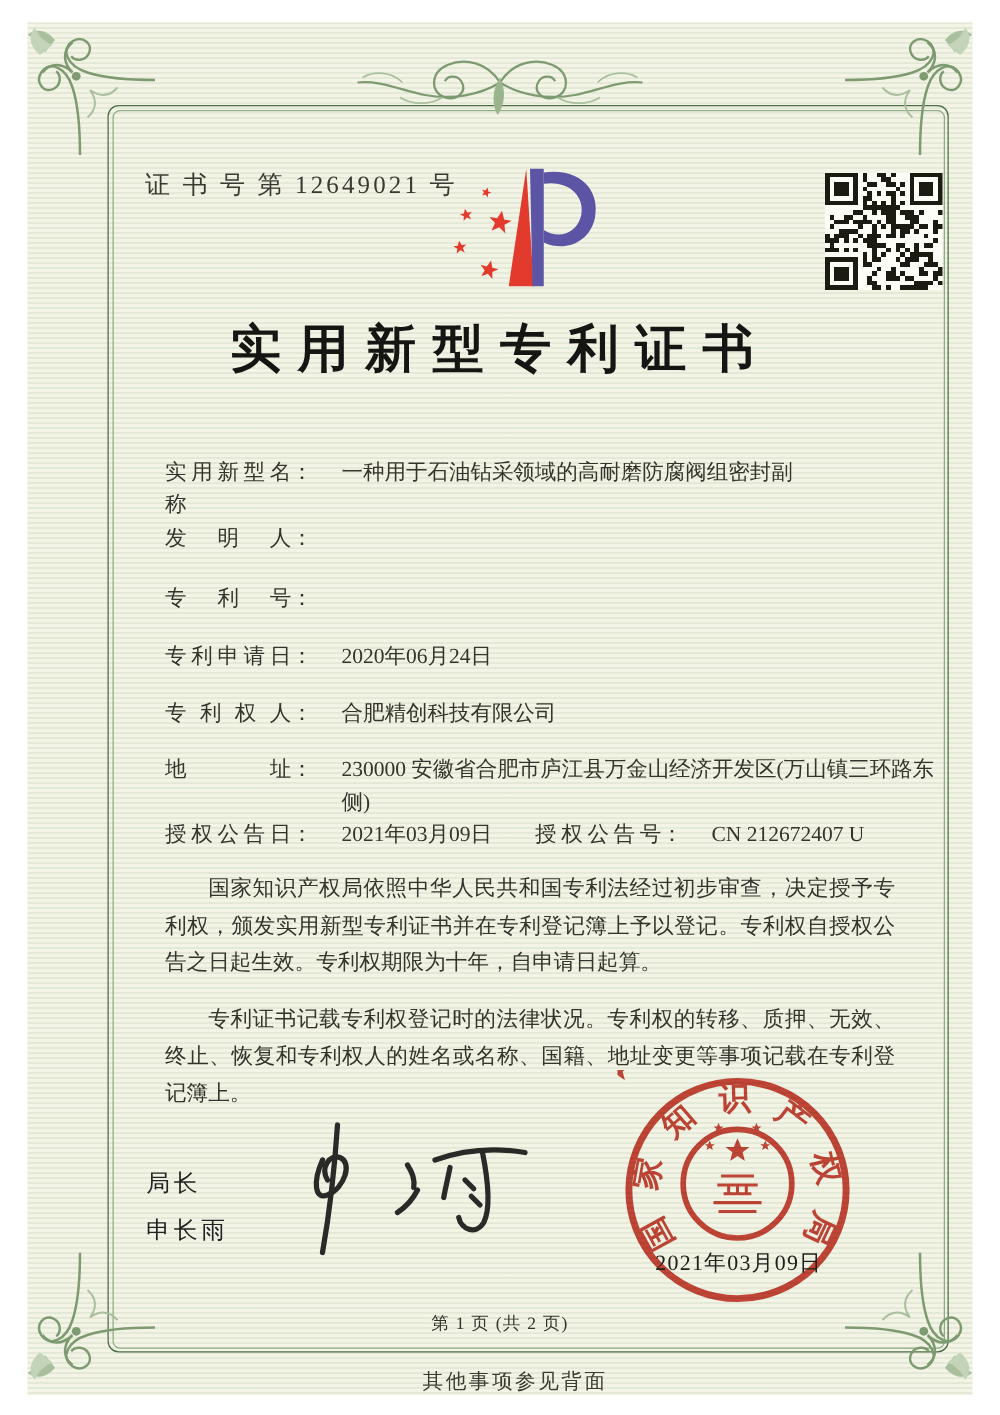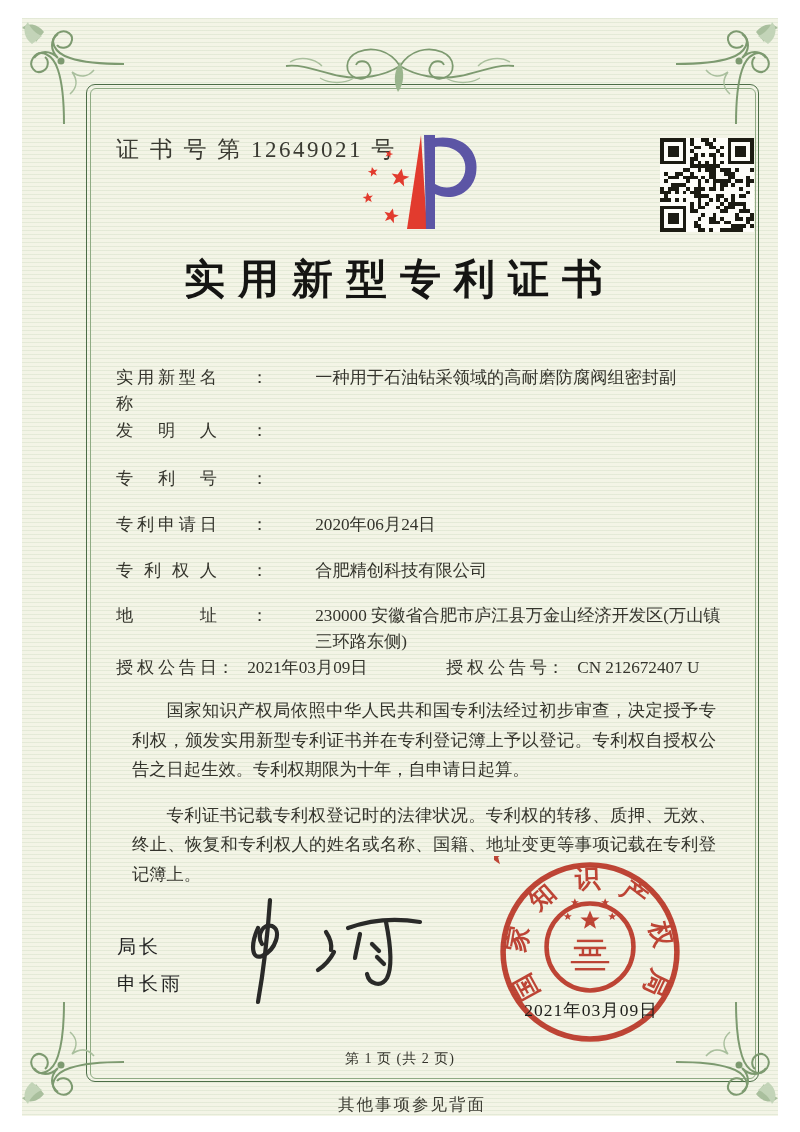--- a/index.html
+++ b/index.html
@@ -7,31 +7,31 @@
         font-family:"Liberation Serif","DejaVu Serif",serif;}
   .paper{position:absolute;left:22px;top:18px;right:22px;bottom:16px;
          background-color:#f3f4e6;
          background-image:repeating-linear-gradient(180deg,
             rgba(148,178,136,.16) 0px, rgba(148,178,136,.16) 1px,
             rgba(255,255,255,0) 1px, rgba(255,255,255,0) 4px);}
   .frame{position:absolute;left:64px;top:66px;width:671px;height:996px;
          border:1.6px solid #4c6d47;border-radius:9px;}
   .frame-inner{position:absolute;inset:2.5px;border:1px solid #8fab84;border-radius:6px;}
   .ornament{position:absolute;pointer-events:none;}
-  .cert-number{position:absolute;left:94px;top:116px;font-size:23px;color:#3a3a32;
+  .cert-number{position:absolute;left:94px;top:116px;font-size:20px;color:#3a3a32;
                letter-spacing:2.5px;}
   .logo{position:absolute;left:336px;top:114px;width:126px;height:120px;}
   .qr{position:absolute;left:638px;top:120px;width:94px;height:94px;background:#fdfdf8;}
   .title{position:absolute;left:0;right:0;top:234px;margin:0;text-align:center;
          font-size:41px;font-weight:600;color:#151513;letter-spacing:13px;}
   .fields{position:absolute;left:94px;top:0;width:618px;font-size:17.2px;color:#34342c;}
-  .field-row{position:absolute;left:0;width:100%;display:flex;line-height:26px;gap:34px;}
+  .field-row{position:absolute;left:16px;width:100%;display:flex;line-height:26px;}
   .f-label{flex:0 0 101px;text-align:justify;text-align-last:justify;}
   .f-colon{flex:0 0 auto;}
-  .f-value{flex:1 1 auto;margin-left:13px;}
+  .f-value{flex:1 1 auto;margin-left:23px;}
   .grant-group{display:flex;}
   .g1{flex:0 0 296px;display:flex;}
   .g2{flex:1 1 auto;display:flex;}
   .paragraphs{position:absolute;left:94px;top:662px;width:616px;font-size:17.3px;
               line-height:29.5px;color:#34342c;text-align:justify;}
   .paragraphs p{margin:16px;text-indent:2em;}
   .director-title{position:absolute;left:95px;top:916px;font-size:19px;color:#222;letter-spacing:3px;}
   .director-name{position:absolute;left:95px;top:953px;font-size:19px;color:#222;letter-spacing:3px;}
   .signature{position:absolute;left:208px;top:876px;width:206px;height:118px;}
   .seal{position:absolute;left:472px;top:838px;width:192px;height:192px;

